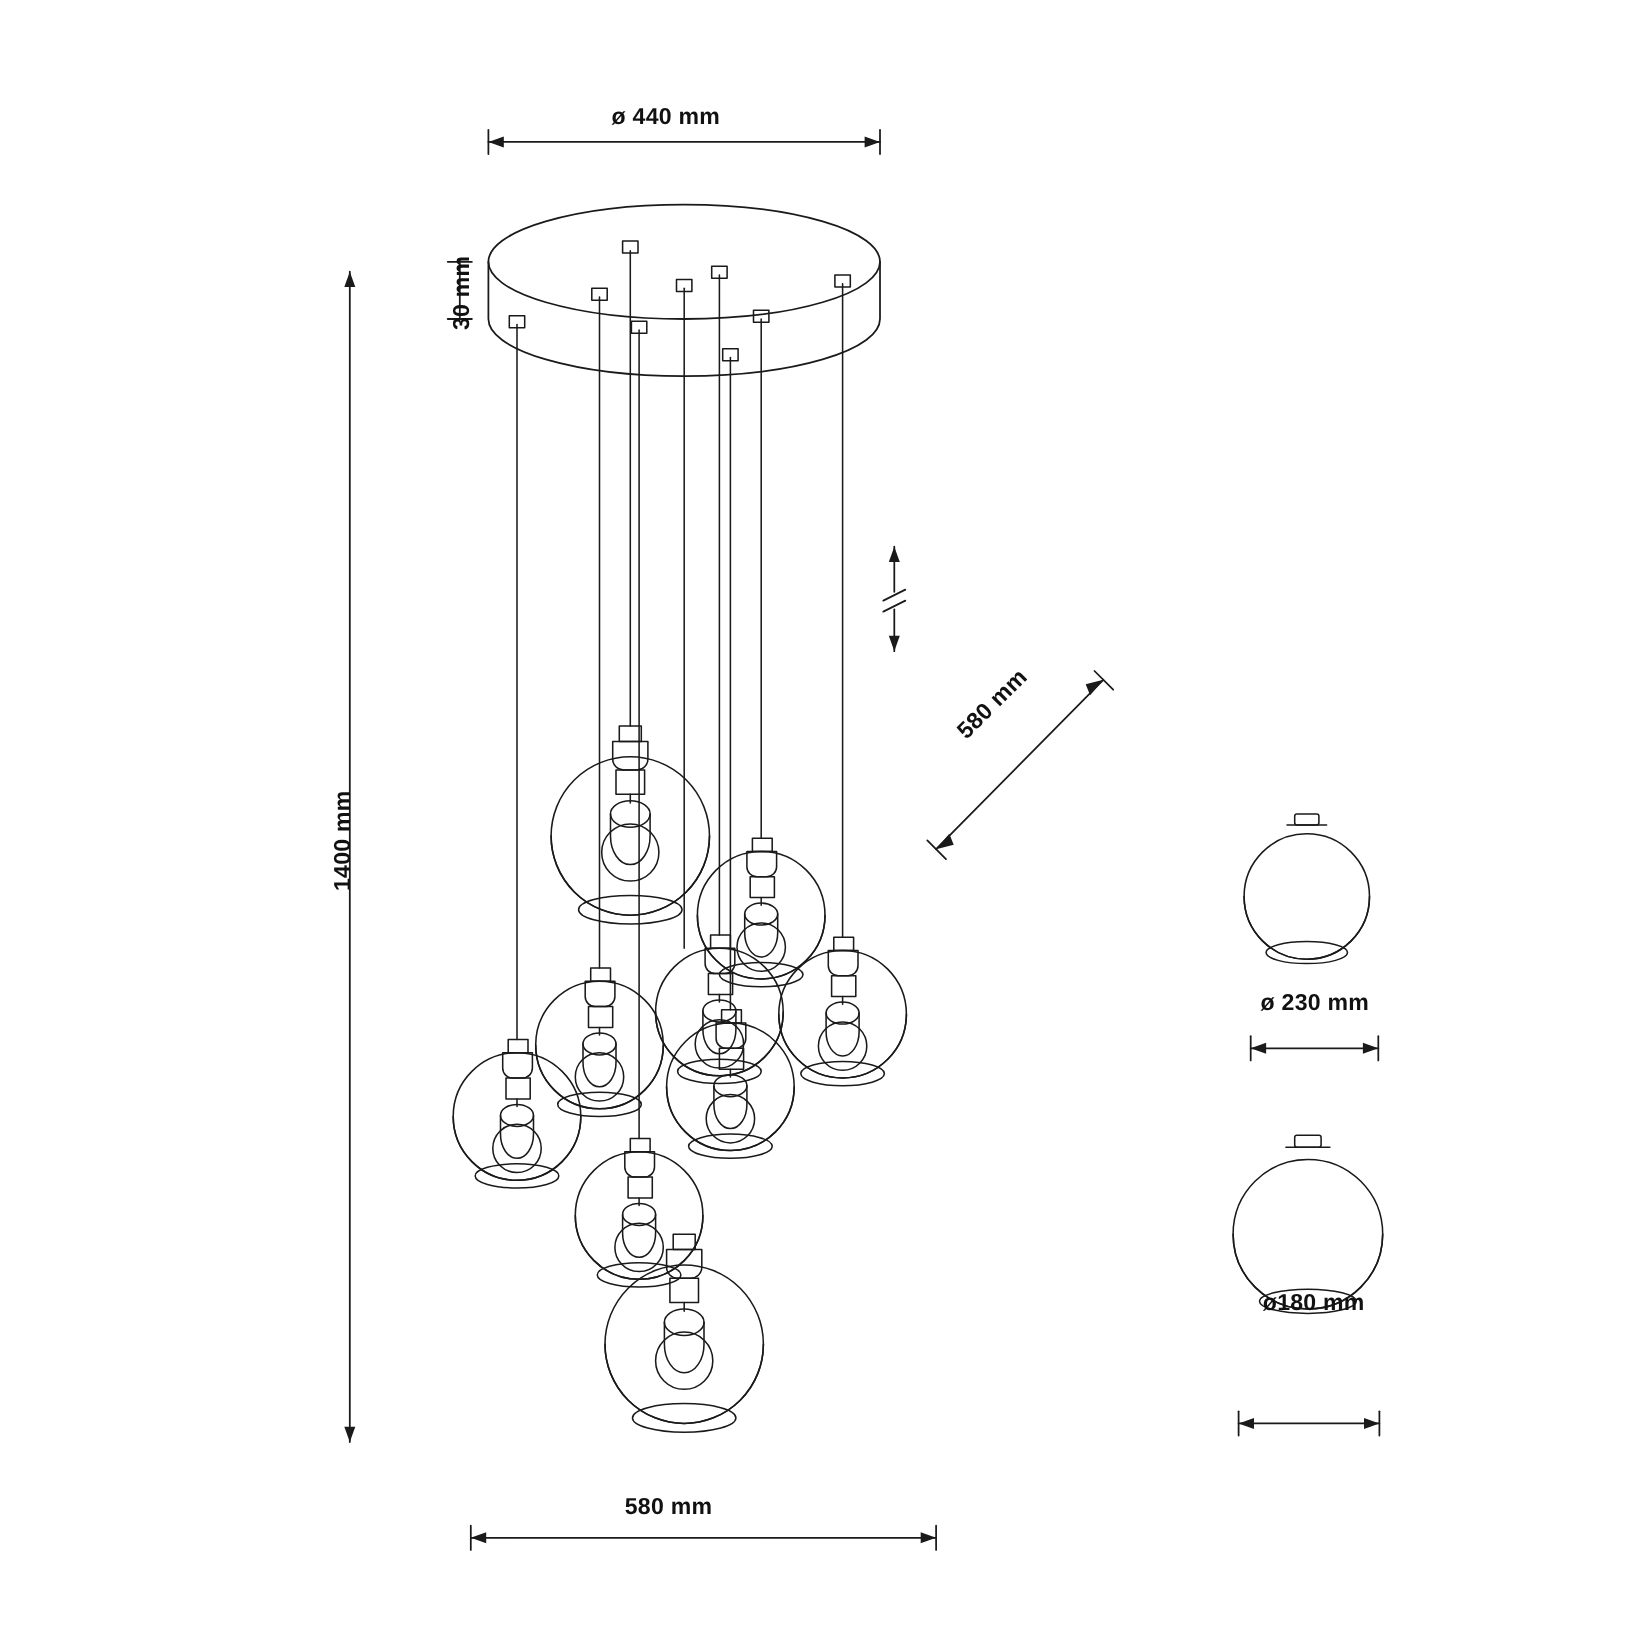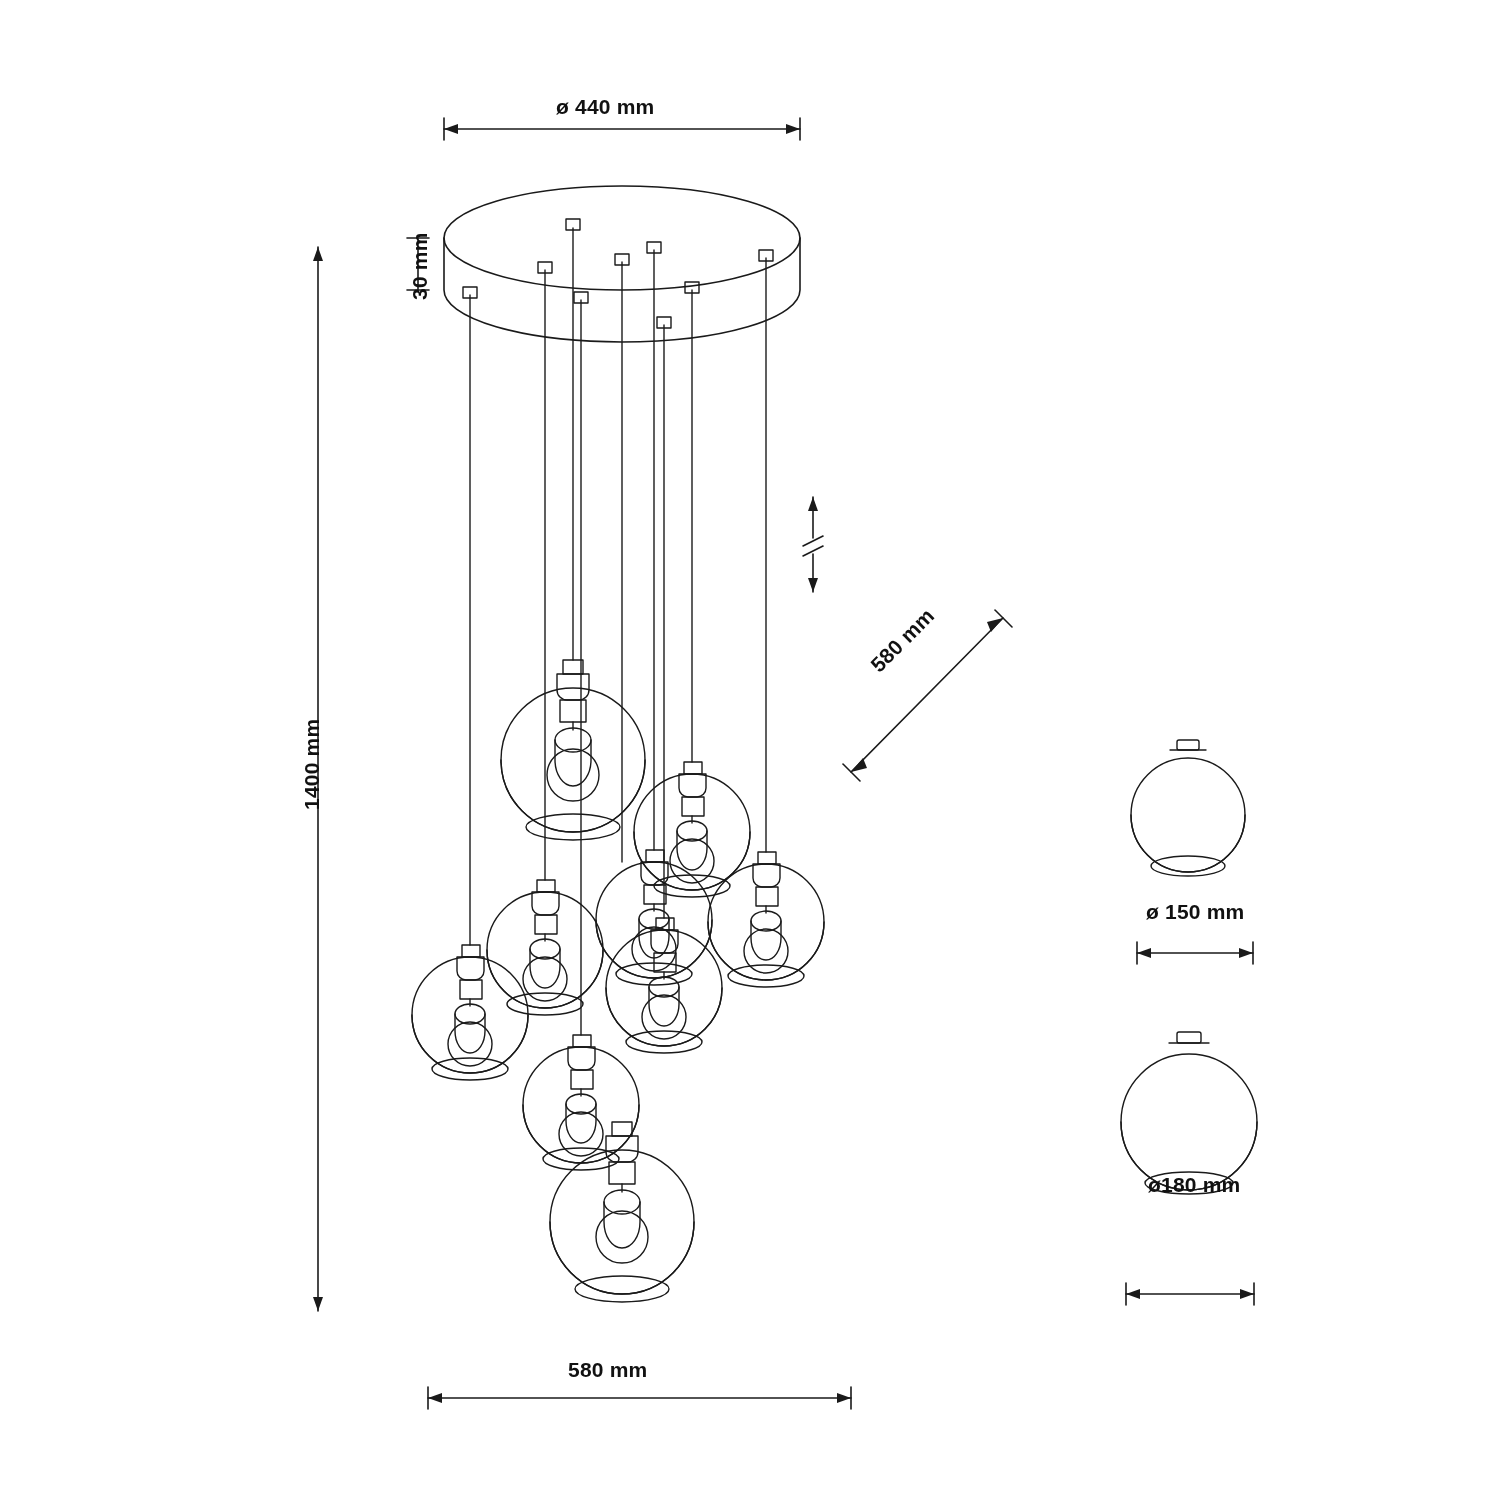--- a/index.html
+++ b/index.html
@@ -261,17 +261,17 @@
   <div class="lbl" style="left:556px;top:95px;">ø 440 mm</div>
 
   <div class="lbl vert" style="left:408px;top:300px;transform:rotate(-90deg);">30 mm</div>
 
   <div class="lbl vert" style="left:300px;top:810px;transform:rotate(-90deg);">1400 mm</div>
 
   <div class="lbl" style="left:866px;top:660px;transform:rotate(-45deg);transform-origin:0 0;">580 mm</div>
 
   <div class="lbl" style="left:568px;top:1358px;">580 mm</div>
 
-  <div class="lbl" style="left:1146px;top:900px;">ø 150 mm</div>
+  <div class="lbl" style="left:1146px;top:900px;">ø 230 mm</div>
 
   <div class="lbl" style="left:1148px;top:1173px;">ø180 mm</div>
 
 </div>
 
 </body></html>

